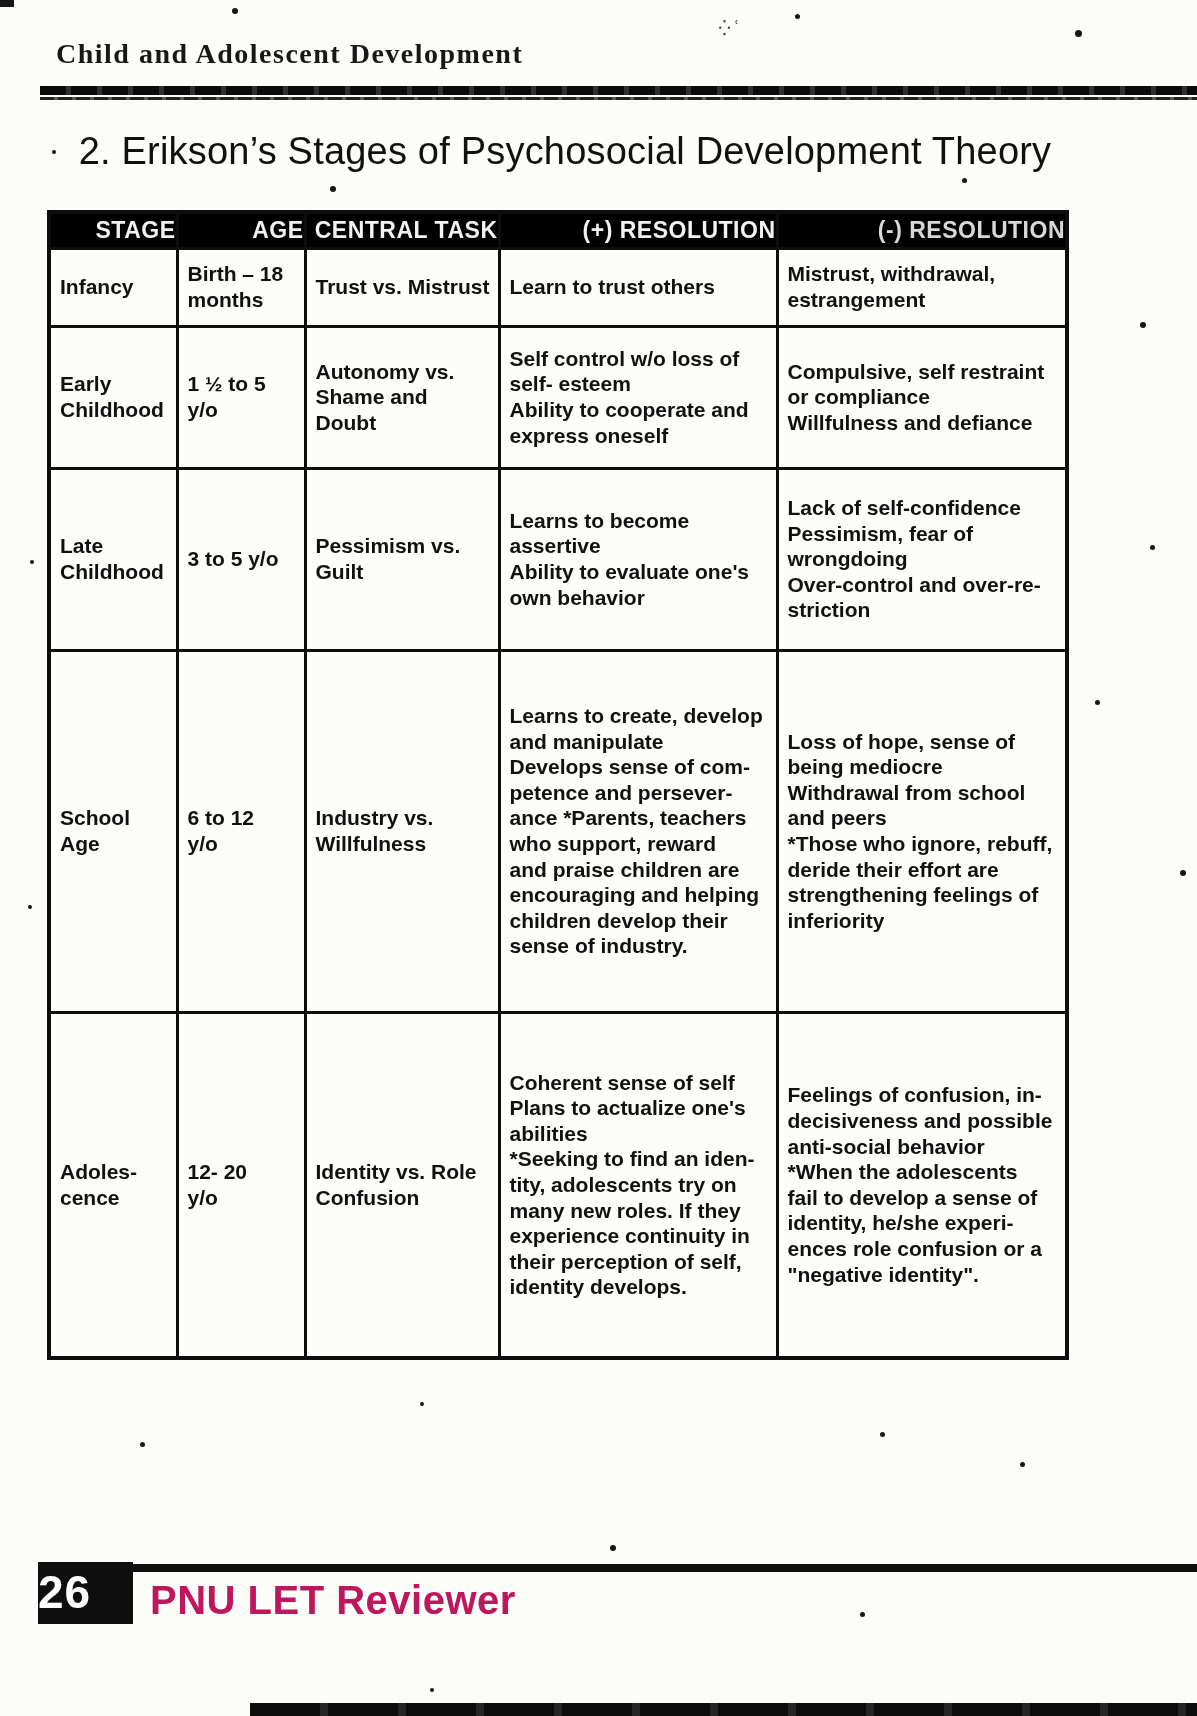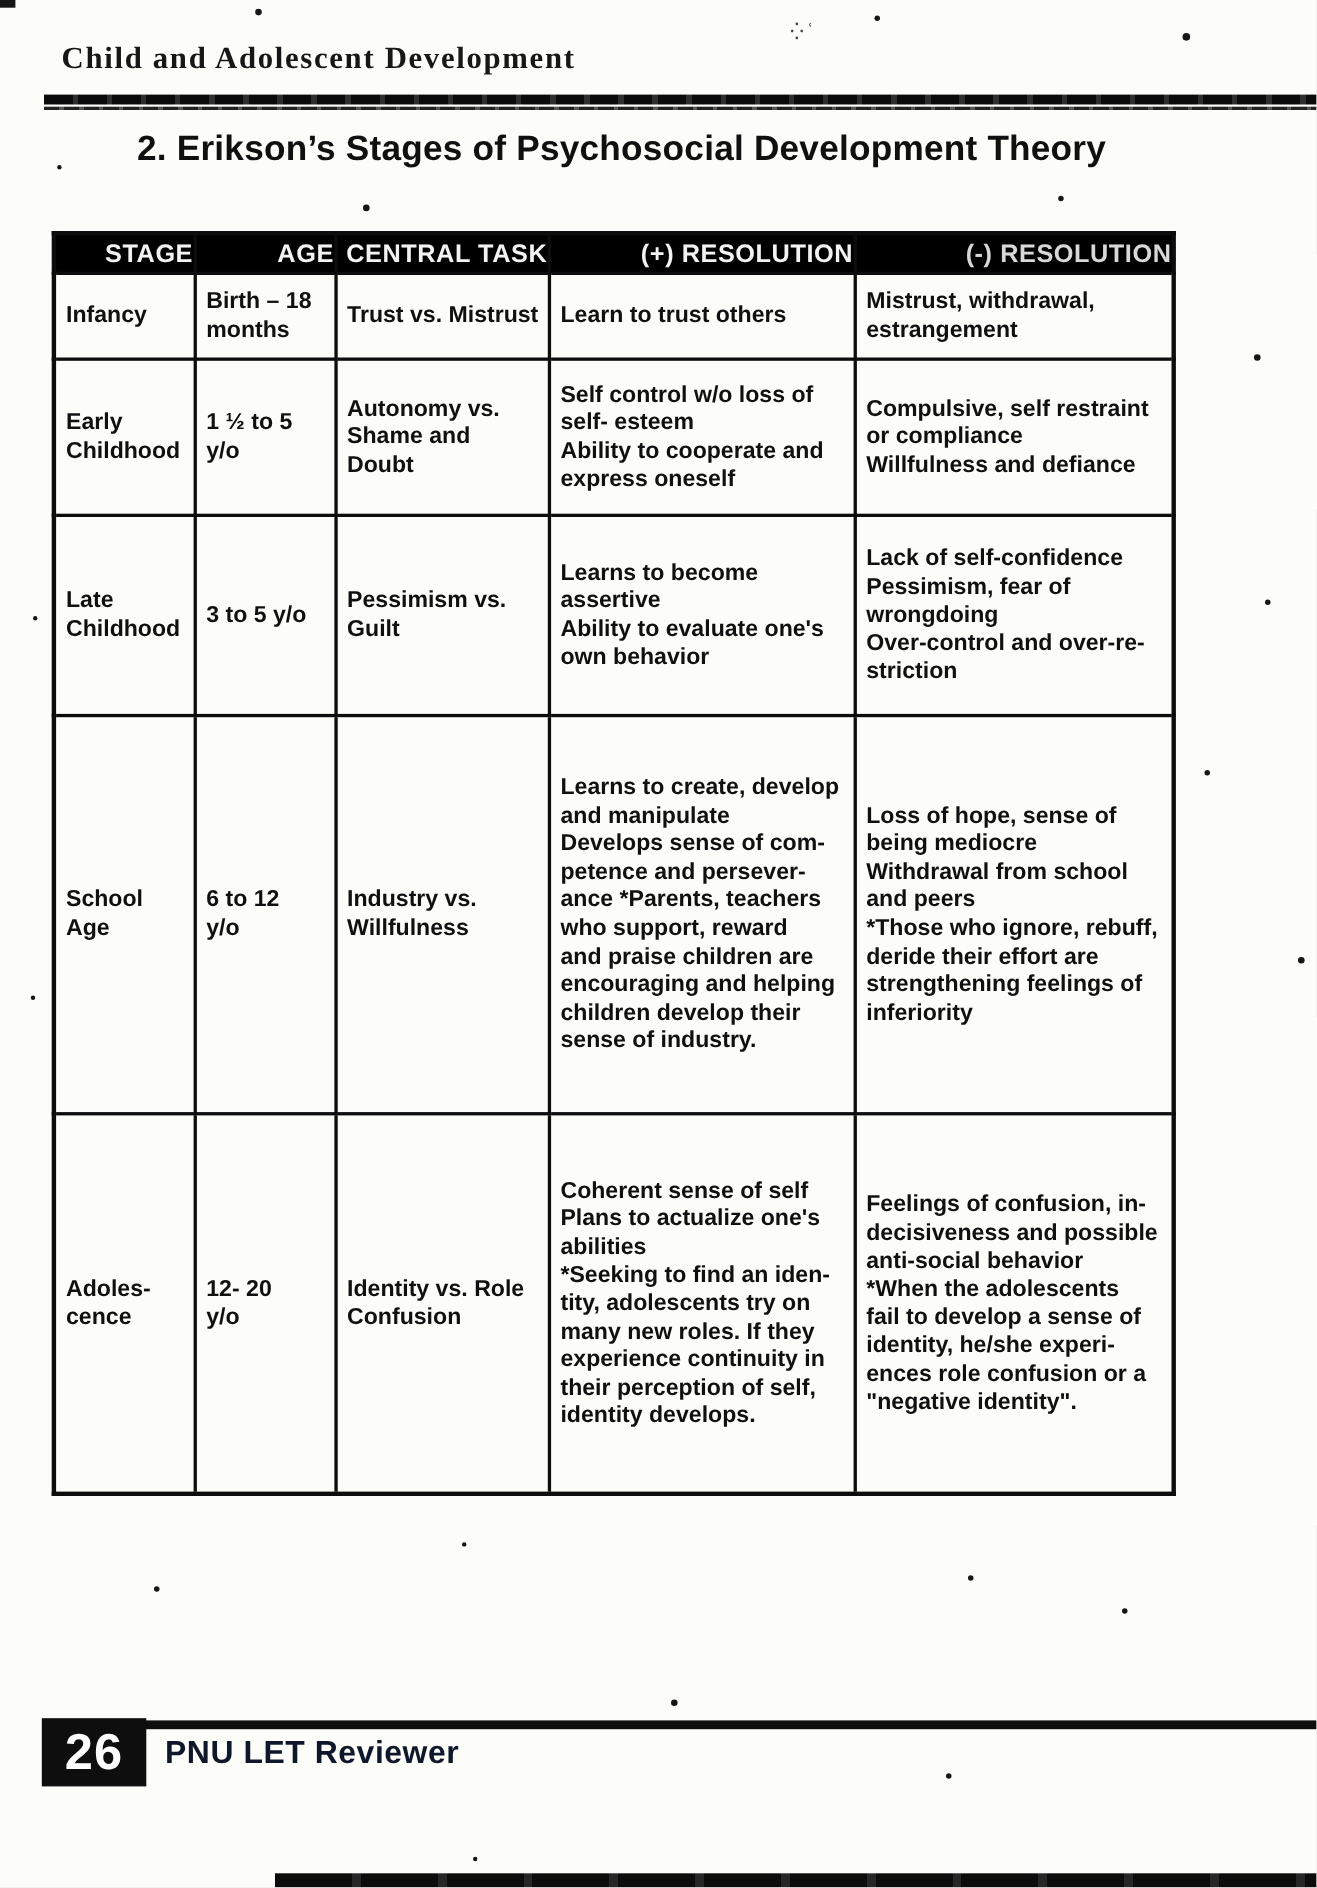--- a/index.html
+++ b/index.html
@@ -16,22 +16,22 @@
   }
   .header-rule { position:absolute; top:86px; left:40px; right:0; }
   .header-rule .bar1 {
     height:9px;
     background:repeating-linear-gradient(90deg,#0b0b0b 0 26px,#2f2f2f 26px 31px);
   }
   .header-rule .bar2 { height:3px; margin-top:2px;
     background:repeating-linear-gradient(90deg,#222 0 14px,#555 14px 18px);
   }
   .doc-title {
-    position:absolute; top:116px; left:60px; width:1010px; text-align:center;
-    font-size:32px; font-weight:bold; letter-spacing:0.2px; color:#101010;
+    position:absolute; top:130px; left:60px; width:1010px; text-align:center;
+    font-size:38px; font-weight:normal; letter-spacing:0.2px; color:#101010;
   }
   table.erikson-table {
     position:absolute; top:210px; left:47px; width:1018px;
     border-collapse:collapse; table-layout:fixed;
     border:4px solid #0d0d0d;
   }
   .erikson-table th, .erikson-table td { border:3px solid #0d0d0d; }
   .erikson-table thead tr { height:36px; }
   .erikson-table th {
     background:#000000; color:#f2f2f2; font-size:23px; font-weight:bold;
@@ -46,25 +46,25 @@
   tbody tr.r0 { height:78px; }
   tbody tr.r1 { height:142px; }
   tbody tr.r2 { height:182px; }
   tbody tr.r3 { height:362px; }
   tbody tr.r4 { height:346px; }
   .footer { position:absolute; top:1562px; left:38px; right:0; height:64px; }
   .footer-line { position:absolute; top:2px; left:90px; right:0; height:8px; background:#0e0e0e; }
   .page-num-box {
     position:absolute; top:0; left:0; width:95px; height:62px;
     background:#0e0e0e; color:#fdfdfd; font-size:46px; font-weight:bold;
-    text-align:center; line-height:60px; letter-spacing:1px;
+    line-height:60px; letter-spacing:1px;
   }
   .footer-label {
     position:absolute; top:16px; left:112px;
-    font-size:29px; font-weight:bold; letter-spacing:0.5px; color:#0f172a;
+    font-size:40px; font-weight:bold; letter-spacing:0.5px; color:#be185d;
   }
   .bottom-bar {
     position:absolute; bottom:0; left:250px; right:0; height:13px;
     background:repeating-linear-gradient(90deg,#0c0c0c 0 70px,#262626 70px 78px);
   }
   .speck { position:absolute; background:#161616; border-radius:50%; }
   .smudge { position:absolute; color:#444; font-size:20px; letter-spacing:2px; }
 </style>
 </head>
 <body>

